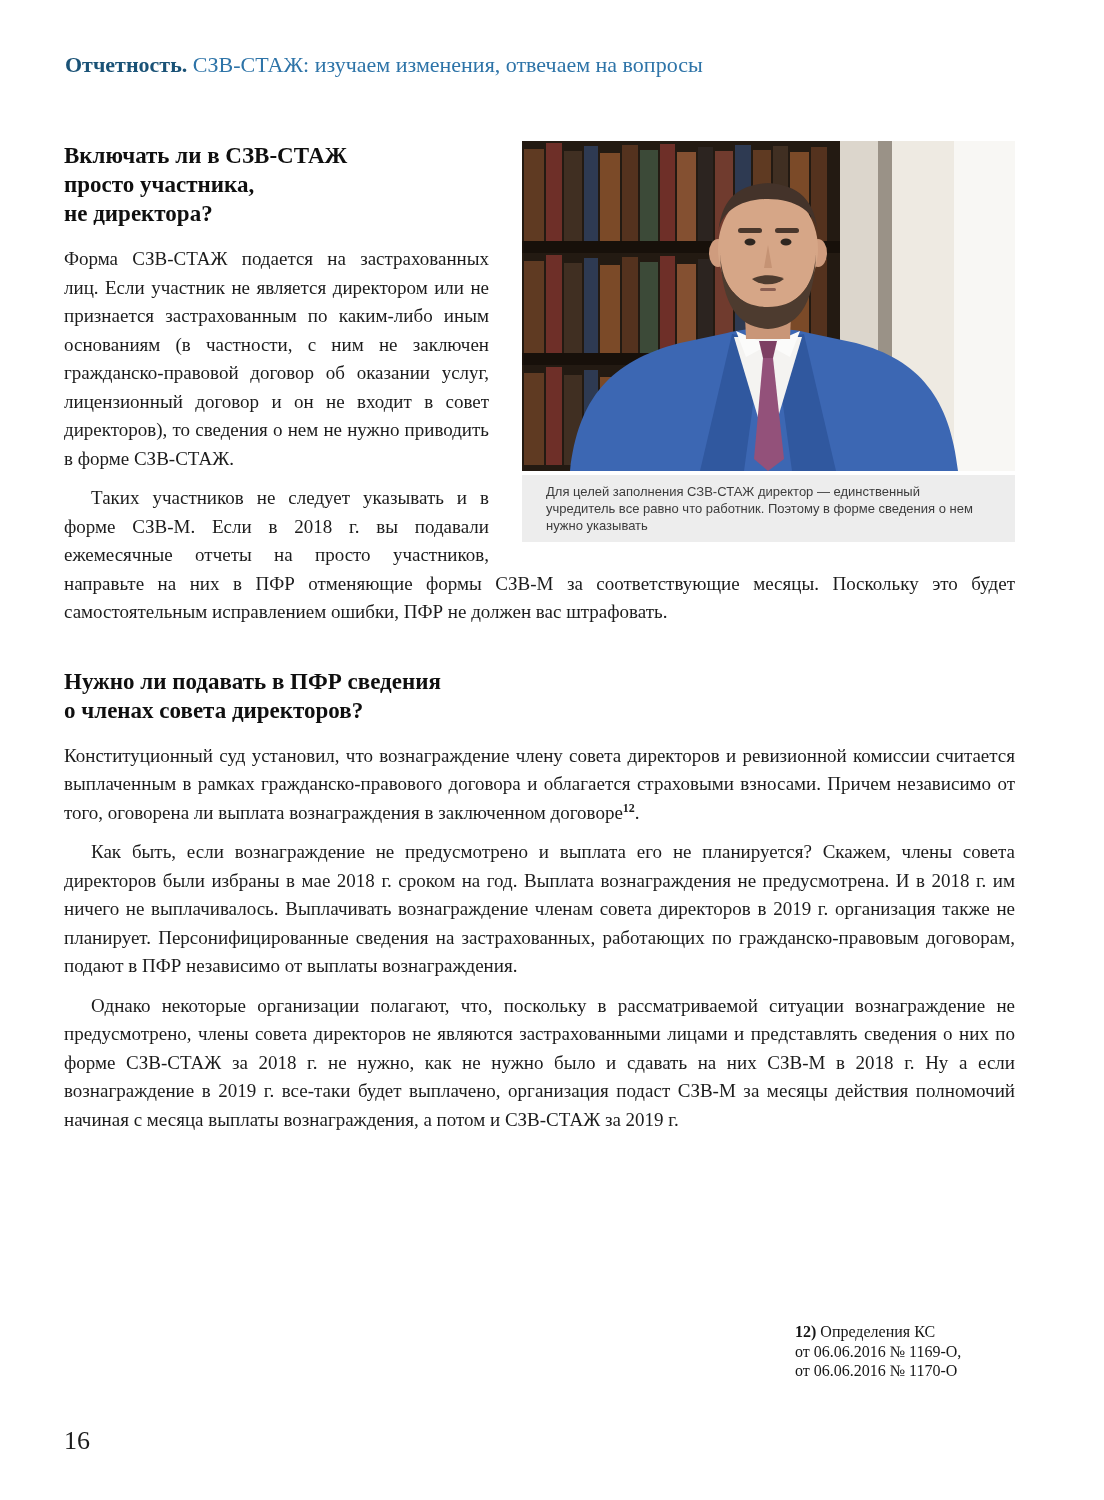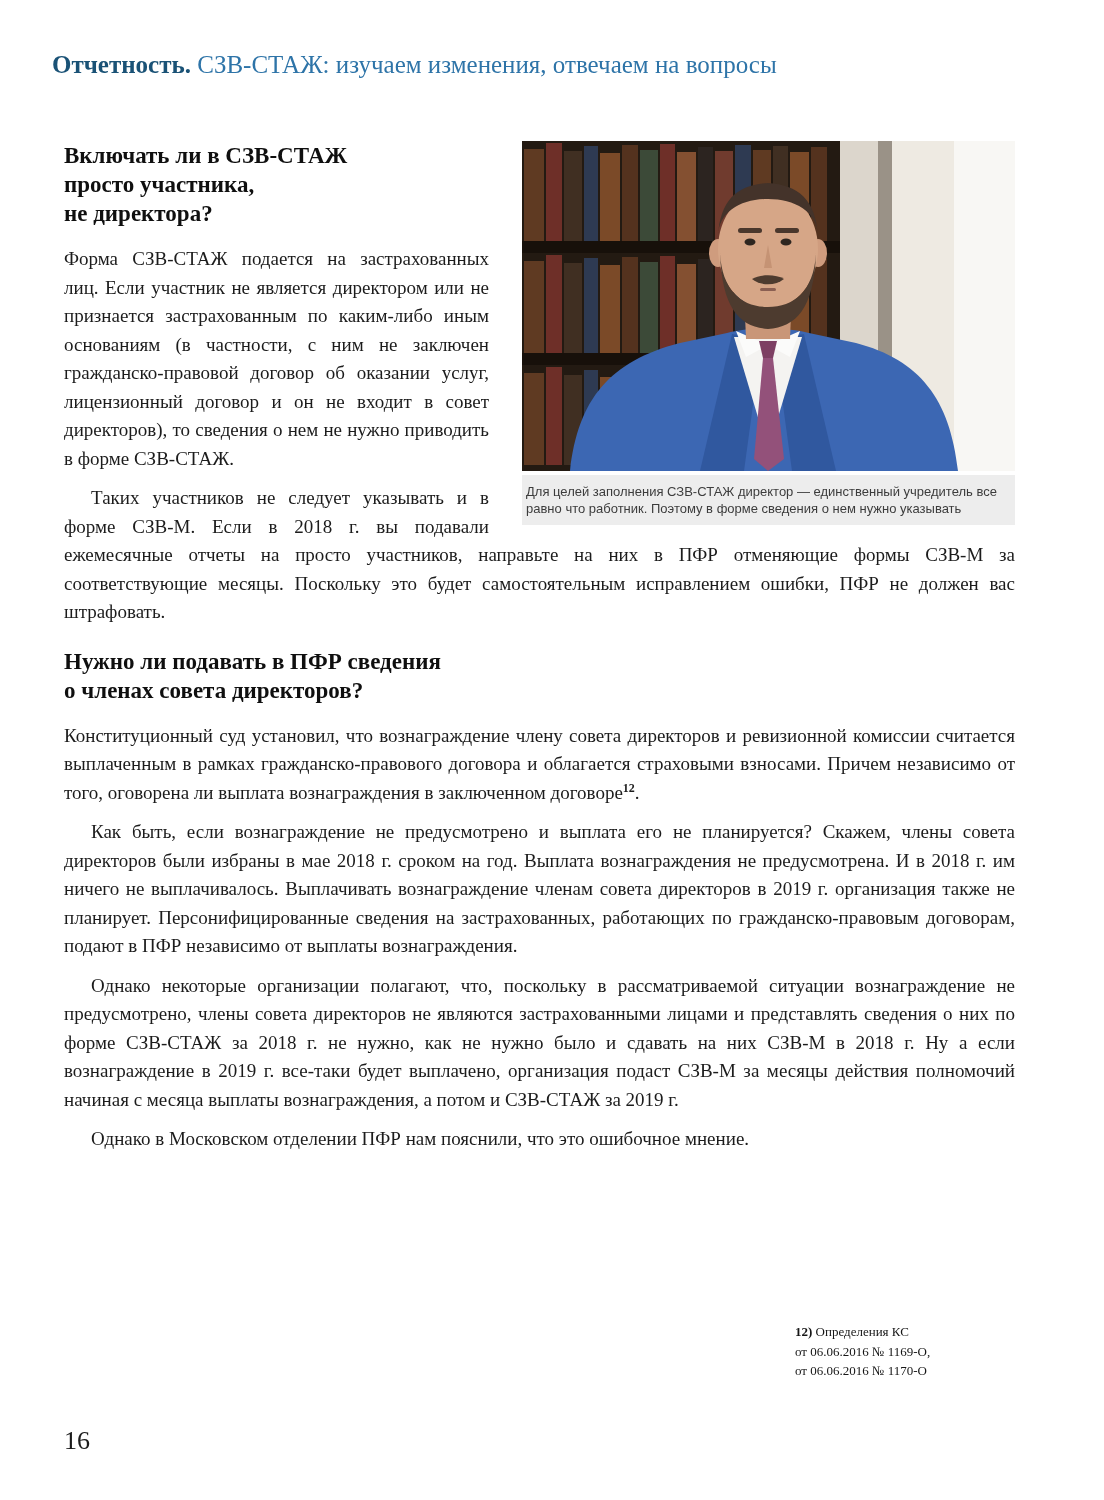--- a/index.html
+++ b/index.html
@@ -9,23 +9,23 @@
     height: 1500px;
     background: #ffffff;
     font-family: "Liberation Serif", "DejaVu Serif", serif;
     color: #1c1c1c;
     overflow: hidden;
   }
 
   
   .runhead {
     position: absolute;
-    left: 52px;
+    left: 65px;
     top: 54px;
-    font-size: 25px;
+    font-size: 22px;
     line-height: 22px;
   }
   .runhead .sec { font-weight: bold; color: #1a5276; }
   .runhead .ttl { color: #2e74a8; }
 
   
   .article {
     position: absolute;
     left: 64px;
     top: 141px;
@@ -37,54 +37,54 @@
     width: 493px;
     margin-left: 33px;
     margin-bottom: 14px;
   }
   .photo-svg { display: block; width: 493px; height: 330px; }
   .caption {
     box-sizing: border-box;
     margin-top: 4px;
     width: 493px;
     background: #ededed;
-    padding: 8px 4px;
+    padding: 8px 24px;
     font-family: "Liberation Sans", "DejaVu Sans", sans-serif;
     font-size: 13px;
     line-height: 17px;
     color: #3c3c3c;
   }
 
   .section-heading {
     font-size: 23px;
     line-height: 29px;
     font-weight: bold;
     color: #0f0f0f;
     margin: 0 0 17px 0;
     white-space: pre-line;
   }
-  .heading-2 { margin-top: 20px; }
+  .heading-2 { margin-top: 40px; }
 
   .body-p {
     font-size: 19px;
     line-height: 28.5px;
     text-align: justify;
     margin: 0;
   }
   .indent { text-indent: 27px; margin-top: 11px; }
 
   sup.fn-ref { font-size: 12px; line-height: 0; vertical-align: super; font-weight: bold; }
 
   
   .footnote {
     position: absolute;
     left: 795px;
     top: 1322px;
     width: 235px;
-    font-size: 13px;
+    font-size: 16px;
     line-height: 19.5px;
     color: #161616;
   }
   .footnote .fn-marker { font-weight: bold; }
   .footnote .fn-text { white-space: pre-line; }
 
   .page-number {
     position: absolute;
     left: 64px;
     top: 1426px;
@@ -171,21 +171,20 @@
     <p class="body-p">Форма СЗВ-СТАЖ подается на застрахованных лиц. Если участник не является директором или не признается застрахованным по каким-либо иным основаниям (в частности, с ним не заключен гражданско-правовой договор об оказании услуг, лицензионный договор и он не входит в совет директоров), то сведения о нем не нужно приводить в форме СЗВ-СТАЖ.</p>
     <p class="body-p indent">Таких участников не следует указывать и в форме СЗВ-М. Если в 2018 г. вы подавали ежемесячные отчеты на просто участников, направьте на них в ПФР отменяющие формы СЗВ-М за соответствующие месяцы. Поскольку это будет самостоятельным исправлением ошибки, ПФР не должен вас штрафовать.</p>
 
     <h2 class="section-heading heading-2">Нужно ли подавать в ПФР сведения
 о членах совета директоров?</h2>
 
     <p class="body-p"><span>Конституционный суд установил, что вознаграждение члену совета директоров и ревизионной комиссии считается выплаченным в рамках гражданско-правового договора и облагается страховыми взносами. Причем независимо от того, оговорена ли выплата вознаграждения в заключенном договоре</span><sup class="fn-ref">12</sup><span>.</span></p>
 
     <p class="body-p indent">Как быть, если вознаграждение не предусмотрено и выплата его не планируется? Скажем, члены совета директоров были избраны в мае 2018 г. сроком на год. Выплата вознаграждения не предусмотрена. И в 2018 г. им ничего не выплачивалось. Выплачивать вознаграждение членам совета директоров в 2019 г. организация также не планирует. Персонифицированные сведения на застрахованных, работающих по гражданско-правовым договорам, подают в ПФР независимо от выплаты вознаграждения.</p>
     <p class="body-p indent">Однако некоторые организации полагают, что, поскольку в рассматриваемой ситуации вознаграждение не предусмотрено, члены совета директоров не являются застрахованными лицами и представлять сведения о них по форме СЗВ-СТАЖ за 2018 г. не нужно, как не нужно было и сдавать на них СЗВ-М в 2018 г. Ну а если вознаграждение в 2019 г. все-таки будет выплачено, организация подаст СЗВ-М за месяцы действия полномочий начиная с месяца выплаты вознаграждения, а потом и СЗВ-СТАЖ за 2019 г.</p>
-    <p class="body-p indent">Однако в Московском отделении ПФР нам пояснили, что это ошибочное мнение.</p>
 
   </div>
 
   <div class="footnote">
     <span class="fn-marker">12)</span>
     <span class="fn-text">Определения КС
 от 06.06.2016 № 1169-О,
 от 06.06.2016 № 1170-О</span>
   </div>
 

